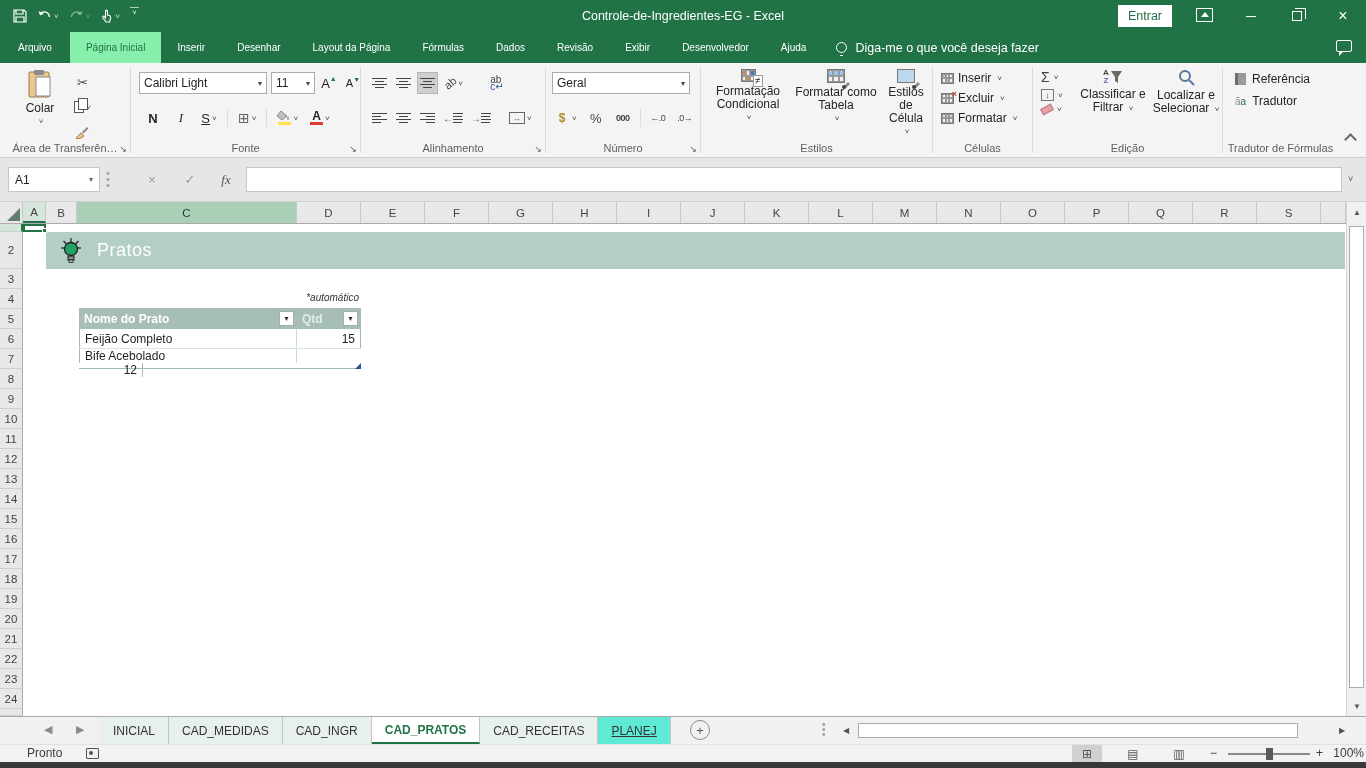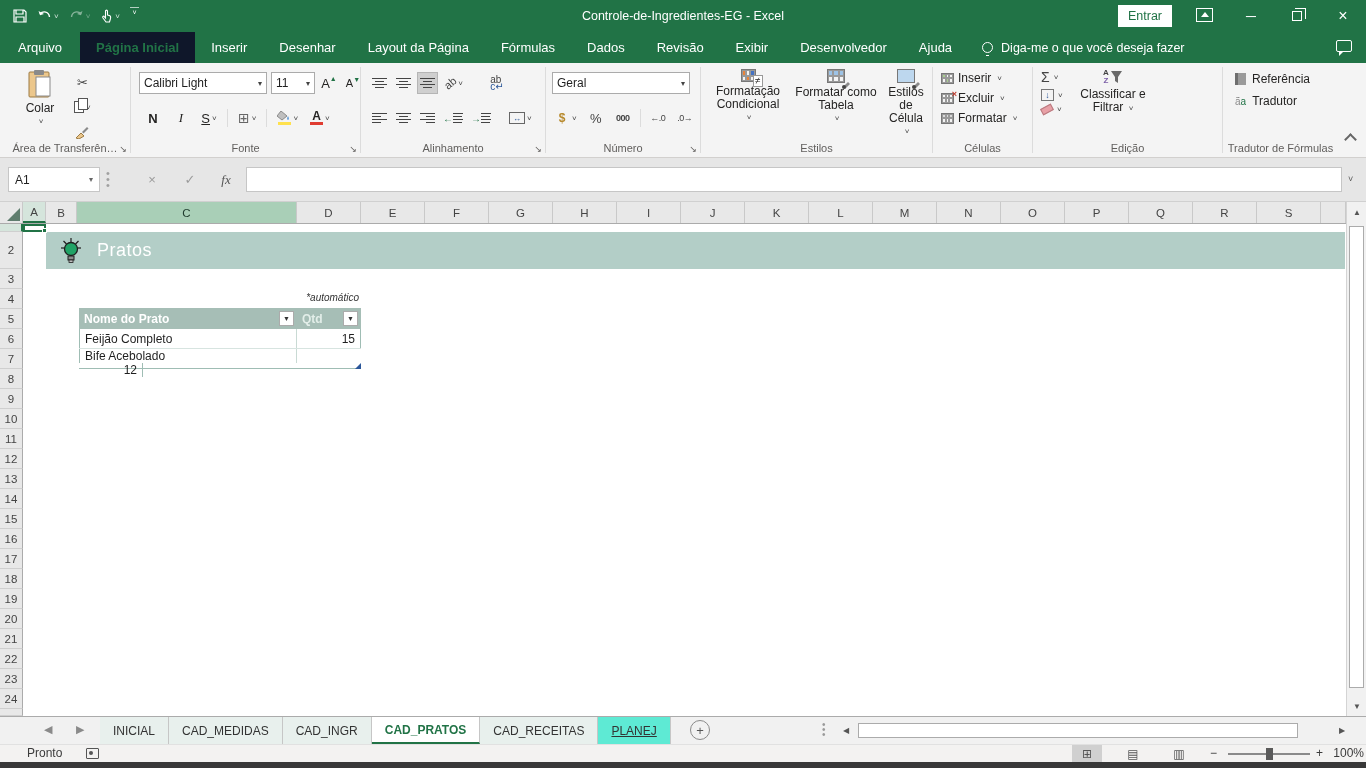--- a/index.html
+++ b/index.html
@@ -17,22 +17,22 @@
   #signin { left:1118px; top:5px; width:54px; height:22px; background:#fff; color:#217346; font-size:12.5px; display:flex; align-items:center; justify-content:center; }
   .ribbon-disp { left:1196px; top:8px; width:17px; height:14px; border:1px solid #fff; display:flex; align-items:flex-start; justify-content:center; }
   .ribbon-disp i { width:0; height:0; border-left:4px solid transparent; border-right:4px solid transparent; border-bottom:5px solid #fff; margin-top:3px; }
   .win-btn { top:0; width:46px; height:32px; display:flex; align-items:center; justify-content:center; font-size:14px; color:#fff; }
   #btn-min { left:1228px; } #btn-restore { left:1274px; } #btn-close { left:1320px; }
   .restore-ic { width:10px; height:10px; border:1px solid #fff; position:relative; }
   .restore-ic:after { content:""; position:absolute; left:2px; top:-4px; width:10px; height:10px; border:1px solid #fff; border-bottom:none; border-left:none; }
 
   
   #menubar { left:0; top:32px; width:1366px; height:31px; background:#217346; display:flex; align-items:stretch; }
-  .mtab { display:flex; align-items:center; padding:0 16px; color:#fff; font-size:13px; white-space:nowrap; }
-  .mtab.active { background:#0f172a; color:#217346;font-weight:bold; }
+  .mtab { display:flex; align-items:center; padding:0 16px; color:#fff; font-size:10px; white-space:nowrap; }
+  .mtab.active { background:#86efac; color:#217346; }
   .mtab.backstage { background:#217346; font-weight:400; padding:0 18px; }
   #tellme { display:flex; align-items:center; gap:8px; color:#fff; font-size:12.5px; margin-left:14px; }
   .bulb-o { width:11px; height:11px; border:1.5px solid #fff; border-radius:50%; position:relative; }
   .bulb-o:after { content:""; position:absolute; left:2.5px; bottom:-4px; width:3px; height:3px; border-bottom:1.5px solid #fff; }
   #feedback-ic { position:absolute; right:14px; top:40px; width:16px; height:12px; border:1.5px solid #fff; border-radius:2px; }
   #feedback-ic:after { content:""; position:absolute; left:2px; bottom:-5px; width:0; height:0; border-left:4px solid #fff; border-bottom:4px solid transparent; }
 
   
   #ribbon { left:0; top:63px; width:1366px; height:95px; background:#f4f4f4; border-bottom:1px solid #d2d0ce; font-size:12px; color:#252423; }
   .rgroup { position:absolute; top:0; height:94px; }
@@ -506,20 +506,27 @@
     </div>
     <div class="abs bigbtn" style="left:42px;top:2px;width:76px;">
       <span class="hrow" style="gap:1px;">
           <span style="font-size:8px;line-height:8px;color:#444;font-weight:bold;">A<br><span style="color:#7b5ea7;">Z</span></span>
           <svg width="13" height="15" viewBox="0 0 13 15">
             <path d="M1 1 H12 L8 7 V13 L5 11 V7 Z" fill="#6a6a6a"></path>
           </svg>
         </span>
       <span class="bl"><span>Classificar e Filtrar</span> <span class="car">˅</span></span>
     </div>
+    <div class="abs bigbtn" style="left:118px;top:2px;width:70px;">
+      <svg width="17" height="17" viewBox="0 0 17 17">
+          <circle cx="7" cy="7" r="5" fill="none" stroke="#57789e" stroke-width="2"></circle>
+          <line x1="11" y1="11" x2="16" y2="16" stroke="#57789e" stroke-width="2"></line>
+        </svg>
+      <span class="bl"><span>Localizar e Selecionar</span> <span class="car">˅</span></span>
+    </div>
     <div class="glabel">Edição</div>
   </div>
   <div class="gsep" style="left:1222px;"></div>
 
   <div class="rgroup" style="left:1223px;width:115px;">
     <div class="abs vstack" style="left:12px;top:9px;gap:8px;">
       <span class="hrow" style="gap:6px;">
           <span style="width:11px;height:12px;background:#9a9a9a;border-left:3px solid #6e6e6e;display:inline-block;"></span>
           <span>Referência</span>
         </span>

